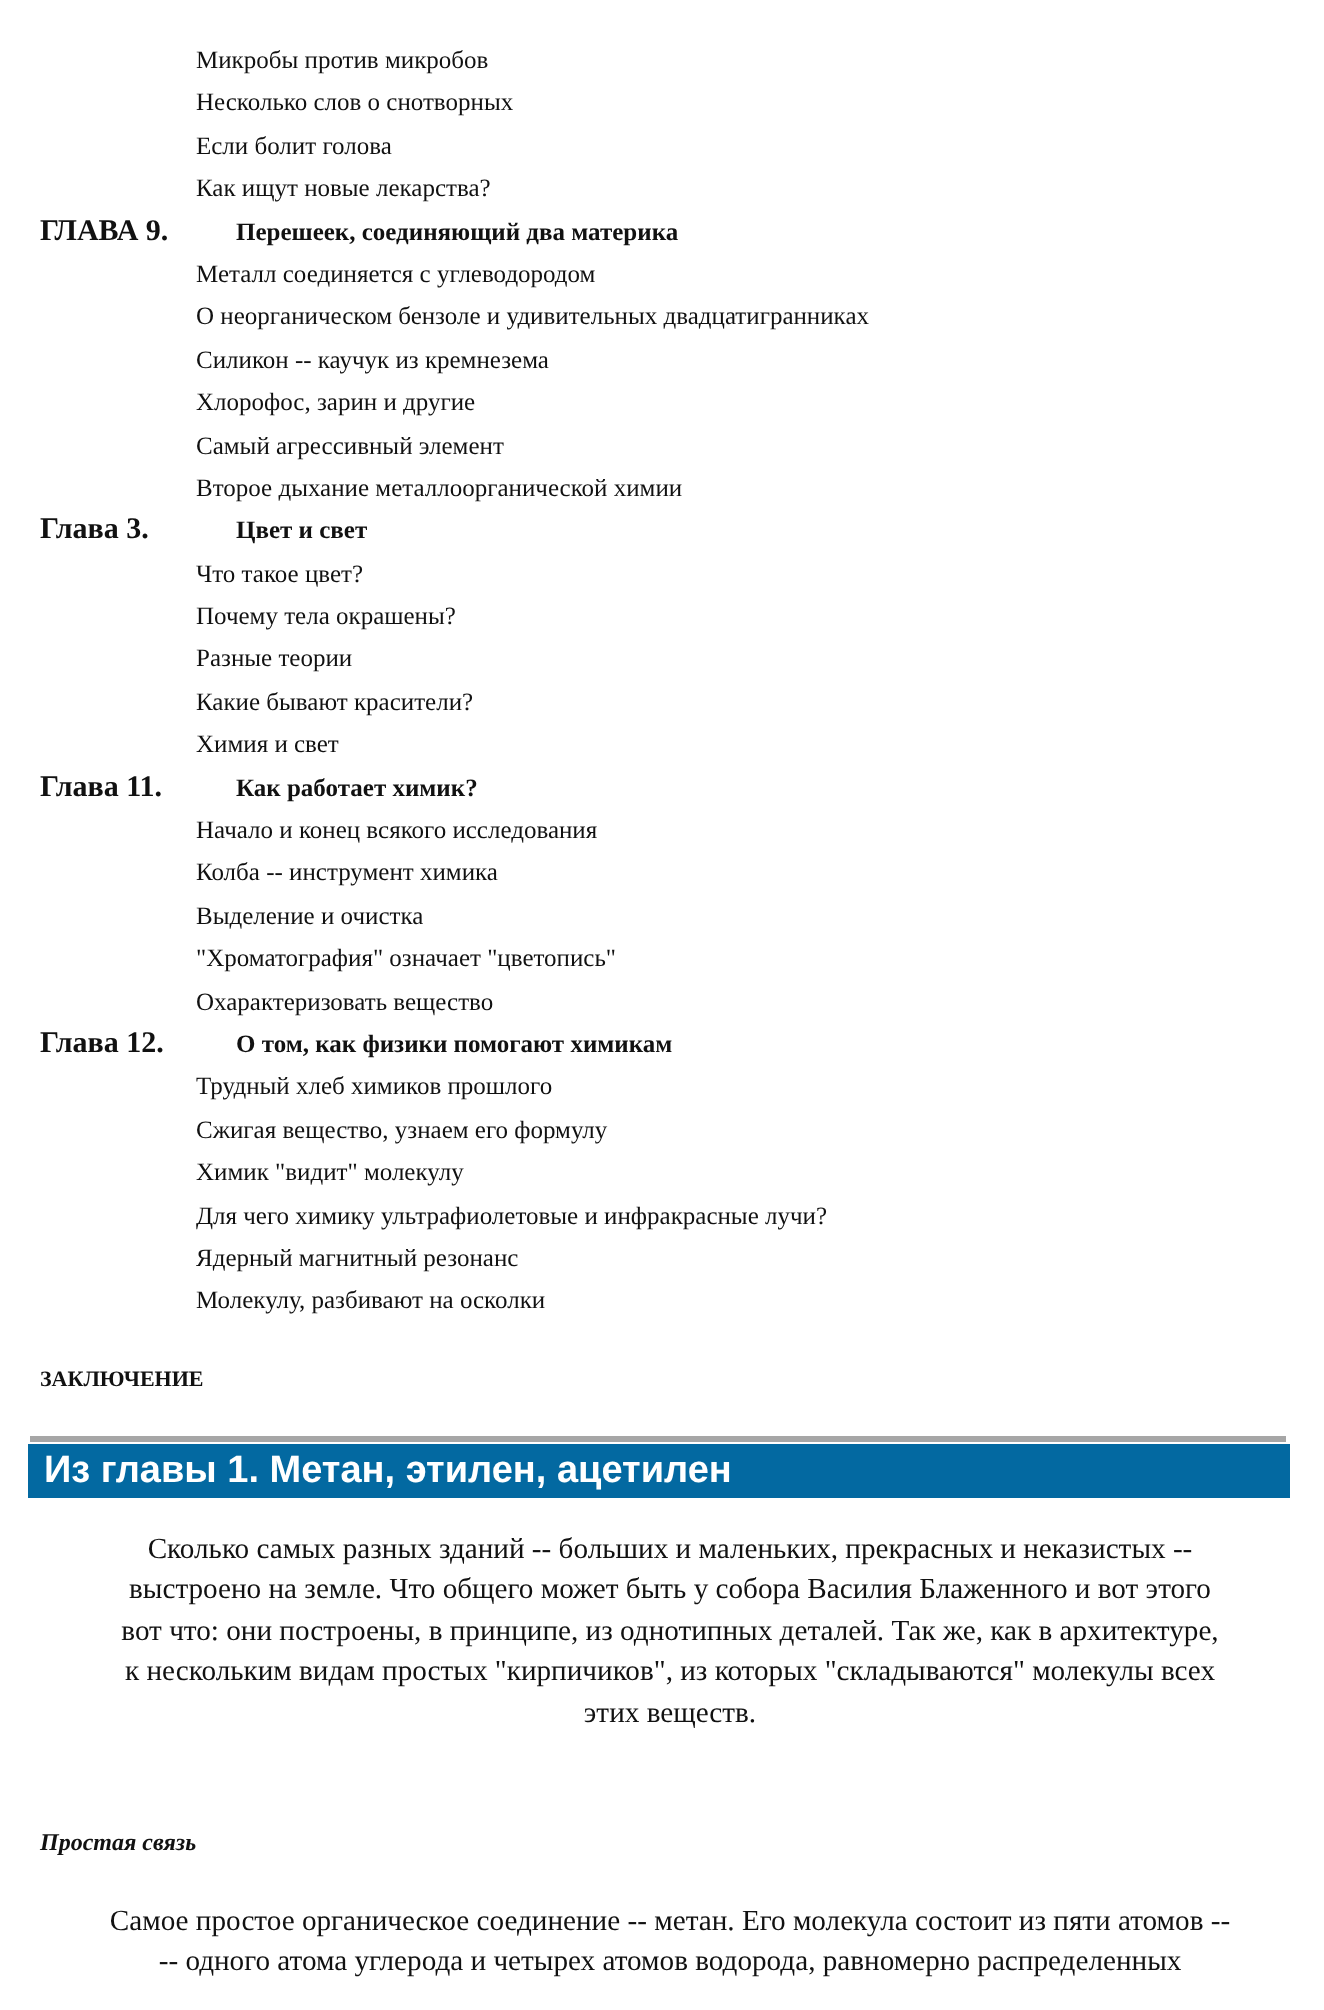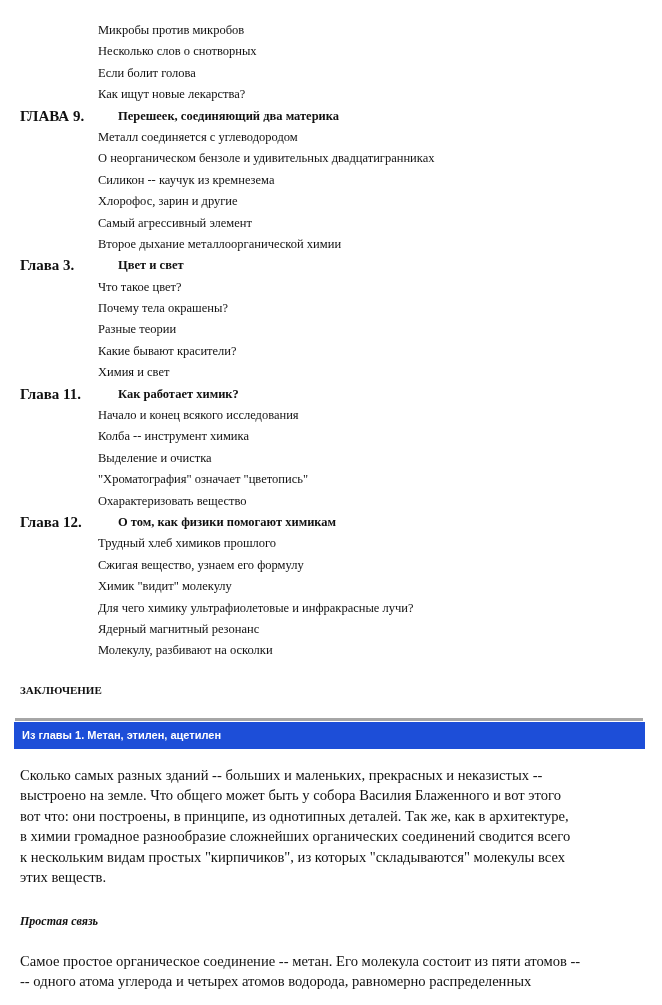--- a/index.html
+++ b/index.html
@@ -10,25 +10,25 @@
     }
     .toc { position: absolute; left: 0; top: 20px; width: 662px; }
     .toc-row { position: relative; height: 21.4px; line-height: 21.4px; font-size: 12.5px; padding-left: 45px; }
     .toc-row .item { position: absolute; left: 98px; white-space: nowrap; }
     .toc-row .num { position: absolute; left: 20px; font-weight: bold; font-size: 15px; white-space: nowrap; }
     .toc-row.chapter .item { font-weight: bold; font-size: 12.5px; margin-left: 20px; }
     .conclusion { position: absolute; left: 20px; top: 684px; font-weight: bold; font-size: 11px; }
     .rule { position: absolute; left: 15px; top: 718px; width: 628px; height: 3px; background: #a6a6a6; }
     .banner {
       position: absolute; left: 14px; top: 722px; width: 631px; height: 27px;
-      background: #1d4ed8; color: #ffffff;
-      font-family: "Liberation Sans", sans-serif; font-weight: bold; font-size: 11px;
+      background: #0369a1; color: #ffffff;
+      font-family: "Liberation Sans", sans-serif; font-weight: bold; font-size: 19px;
       line-height: 27px; padding-left: 8px; box-sizing: border-box;
     }
-    .para { position: absolute; left: 20px; width: 630px; font-size: 14.6px; line-height: 20.4px; }
+    .para { position: absolute; left: 20px; width: 630px; font-size: 14.6px; line-height: 20.4px; text-align: center; }
     .para1 { top: 765px; }
     .sub { position: absolute; left: 20px; top: 914px; font-weight: bold; font-size: 12px; font-style: italic; }
     .para2 { top: 951px; }
     .line { display: block; white-space: nowrap; }
   </style>
 </head>
 <body>
 
 <div class="toc" id="toc">
     <div class="toc-row">
@@ -130,21 +130,20 @@
 <div class="conclusion">ЗАКЛЮЧЕНИЕ</div>
 
 <div class="rule"></div>
 
 <div class="banner">Из главы 1. Метан, этилен, ацетилен</div>
 
 <div class="para para1" id="p1">
     <span class="line">Сколько самых разных зданий -- больших и маленьких, прекрасных и неказистых --</span>
     <span class="line">выстроено на земле. Что общего может быть у собора Василия Блаженного и вот этого</span>
     <span class="line">вот что: они построены, в принципе, из однотипных деталей. Так же, как в архитектуре,</span>
-    <span class="line">в химии громадное разнообразие сложнейших органических соединений сводится всего</span>
     <span class="line">к нескольким видам простых "кирпичиков", из которых "складываются" молекулы всех</span>
     <span class="line">этих веществ.</span>
   </div>
 
 <div class="sub">Простая связь</div>
 
 <div class="para para2" id="p2">
     <span class="line">Самое простое органическое соединение -- метан. Его молекула состоит из пяти атомов --</span>
     <span class="line">-- одного атома углерода и четырех атомов водорода, равномерно распределенных</span>
   </div>

